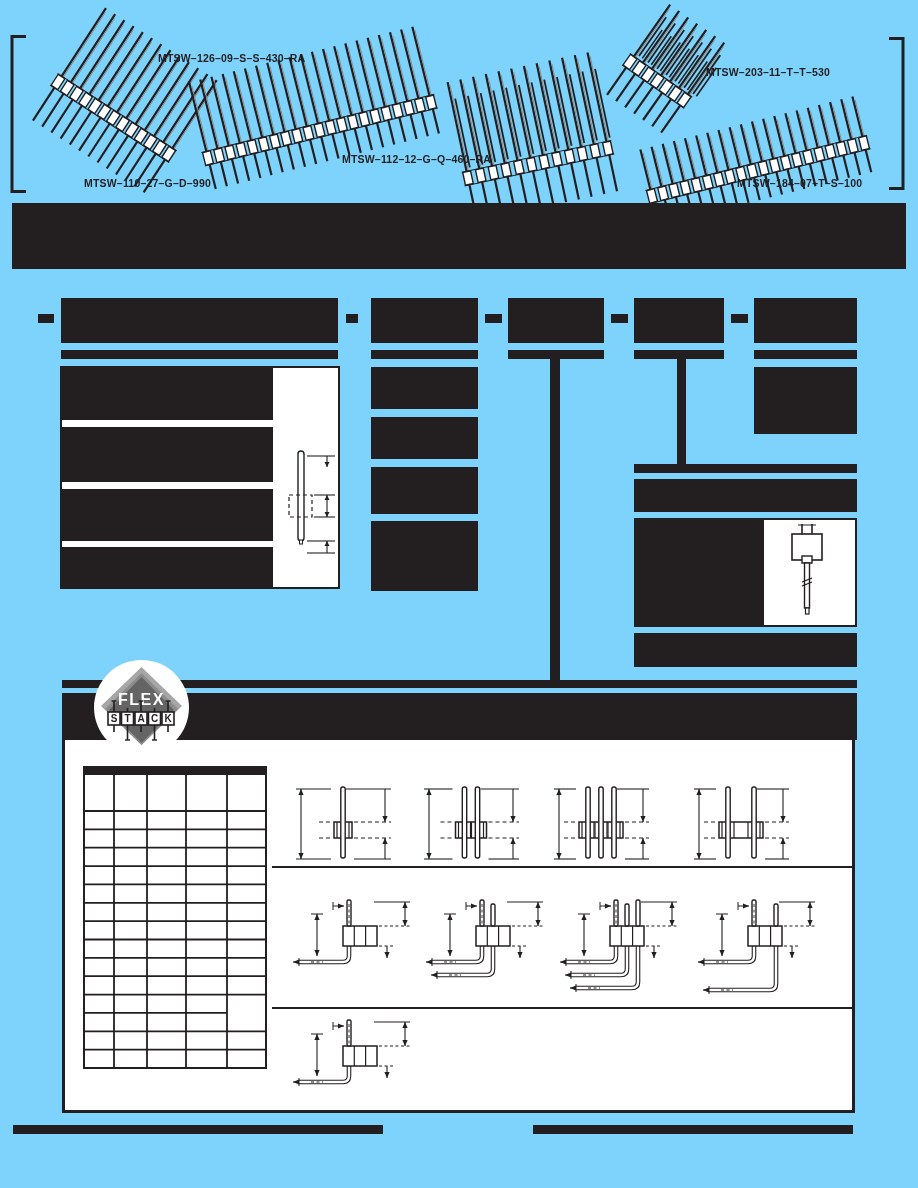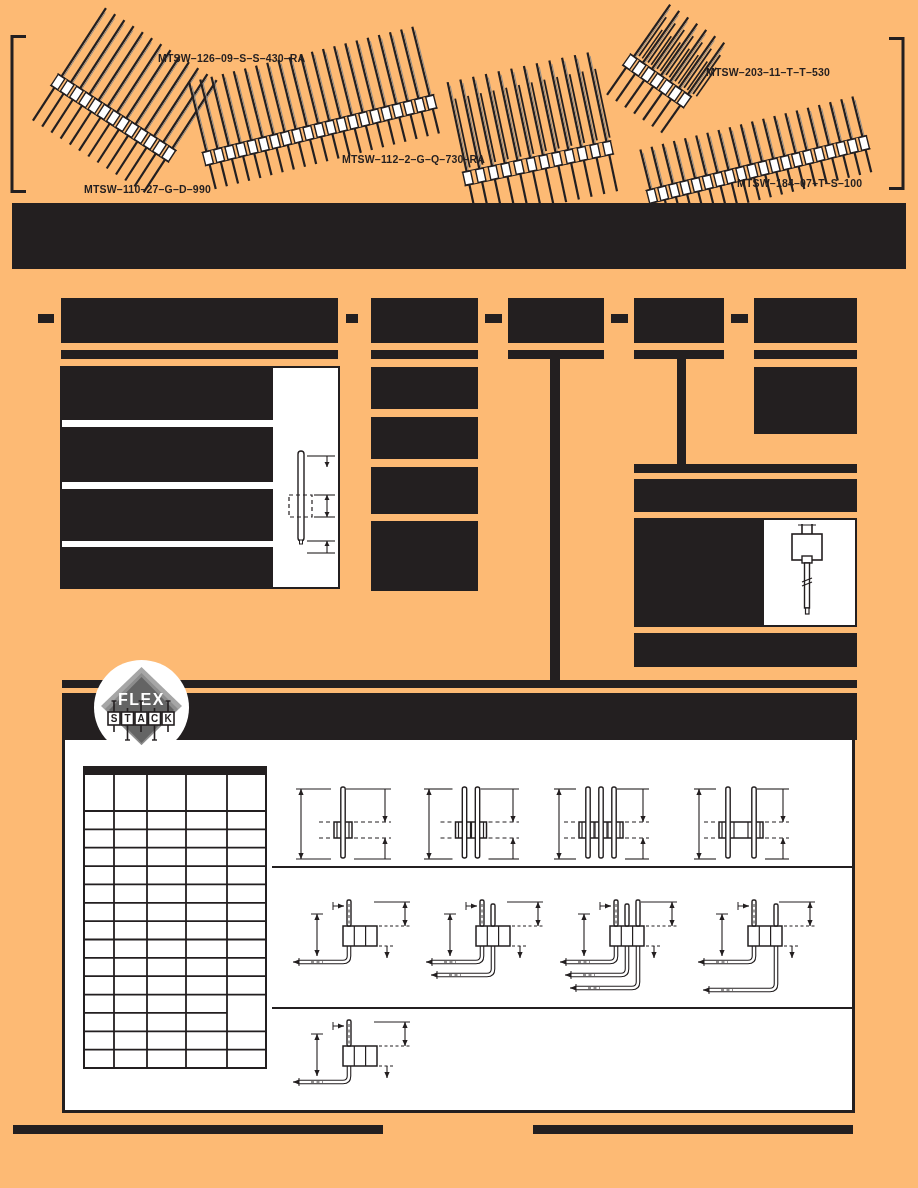--- a/index.html
+++ b/index.html
@@ -1,16 +1,16 @@
 <!DOCTYPE html>
 <html><head>
 <meta charset="utf-8">
 <style>
   html,body{margin:0;padding:0;background:#fff;}
-  .page{position:relative;width:918px;height:1188px;background:#fdba74;overflow:hidden;
+  .page{position:relative;width:918px;height:1188px;background:#7dd3fc;overflow:hidden;
         font-family:"Liberation Sans",sans-serif;color:#231f20;}
   .abs{position:absolute;}
   .ink{background:#231f20;}
   .pn-label{position:absolute;font-weight:bold;font-size:10.5px;letter-spacing:.2px;
             white-space:nowrap;color:#231f20;}
   .frame{position:absolute;background:#fff;border:2px solid #231f20;box-sizing:border-box;}
   .content-box{position:absolute;background:#fff;border-left:3px solid #231f20;
                border-right:3px solid #231f20;border-bottom:3px solid #231f20;box-sizing:border-box;}
   .logo-circle{position:absolute;width:95px;height:95px;border-radius:50%;background:#fff;z-index:5;}
   svg{display:block;}
@@ -361,22 +361,22 @@
         <line x1="218.5" y1="-6" x2="218.5" y2="-48" stroke="#231f20" stroke-width="2.2"></line>
         <line x1="220.3" y1="-6" x2="220.3" y2="-44" stroke="#8a8a8a" stroke-width="0.9"></line>
         <line x1="218.5" y1="6" x2="218.5" y2="30" stroke="#231f20" stroke-width="2.2"></line>
         <rect x="214.5" y="-6.5" width="8" height="13" fill="#fff" stroke="#231f20" stroke-width="1.4"></rect>
         <line x1="-5" y1="-7" x2="223.5" y2="-7" stroke="#231f20" stroke-width="1"></line>
         <line x1="-5" y1="7" x2="223.5" y2="7" stroke="#231f20" stroke-width="1"></line>
       </g>
     </svg>
 
   <div class="pn-label" style="left:158px;top:52px">MTSW–126–09–S–S–430–RA</div>
-  <div class="pn-label" style="left:84px;top:183px">MTSW–110–27–G–D–990</div>
-  <div class="pn-label" style="left:342px;top:153px">MTSW–112–2–G–Q–730–RA</div>
+  <div class="pn-label" style="left:84px;top:177px">MTSW–110–27–G–D–990</div>
+  <div class="pn-label" style="left:342px;top:153px">MTSW–112–12–G–Q–460–RA</div>
   <div class="pn-label" style="left:706px;top:66px">MTSW–203–11–T–T–530</div>
   <div class="pn-label" style="left:737px;top:177px">MTSW–184–07–T–S–100</div>
 
   <div class="abs ink" style="left:12px;top:203px;width:894px;height:66px"></div>
 
   <div class="frame" style="left:60px;top:366px;width:280px;height:223px"></div>
   <svg class="abs" style="left:277px;top:443px" width="60" height="118" id="pinDetail">
       <rect x="21" y="8" width="6" height="90" rx="3" fill="#fff" stroke="#231f20" stroke-width="1.4"></rect>
       <rect x="22.5" y="97" width="3" height="4" fill="#fff" stroke="#231f20" stroke-width="1"></rect>
       <rect x="12" y="52" width="23" height="22" fill="none" stroke="#231f20" stroke-width="1.2" stroke-dasharray="4 3"></rect>

